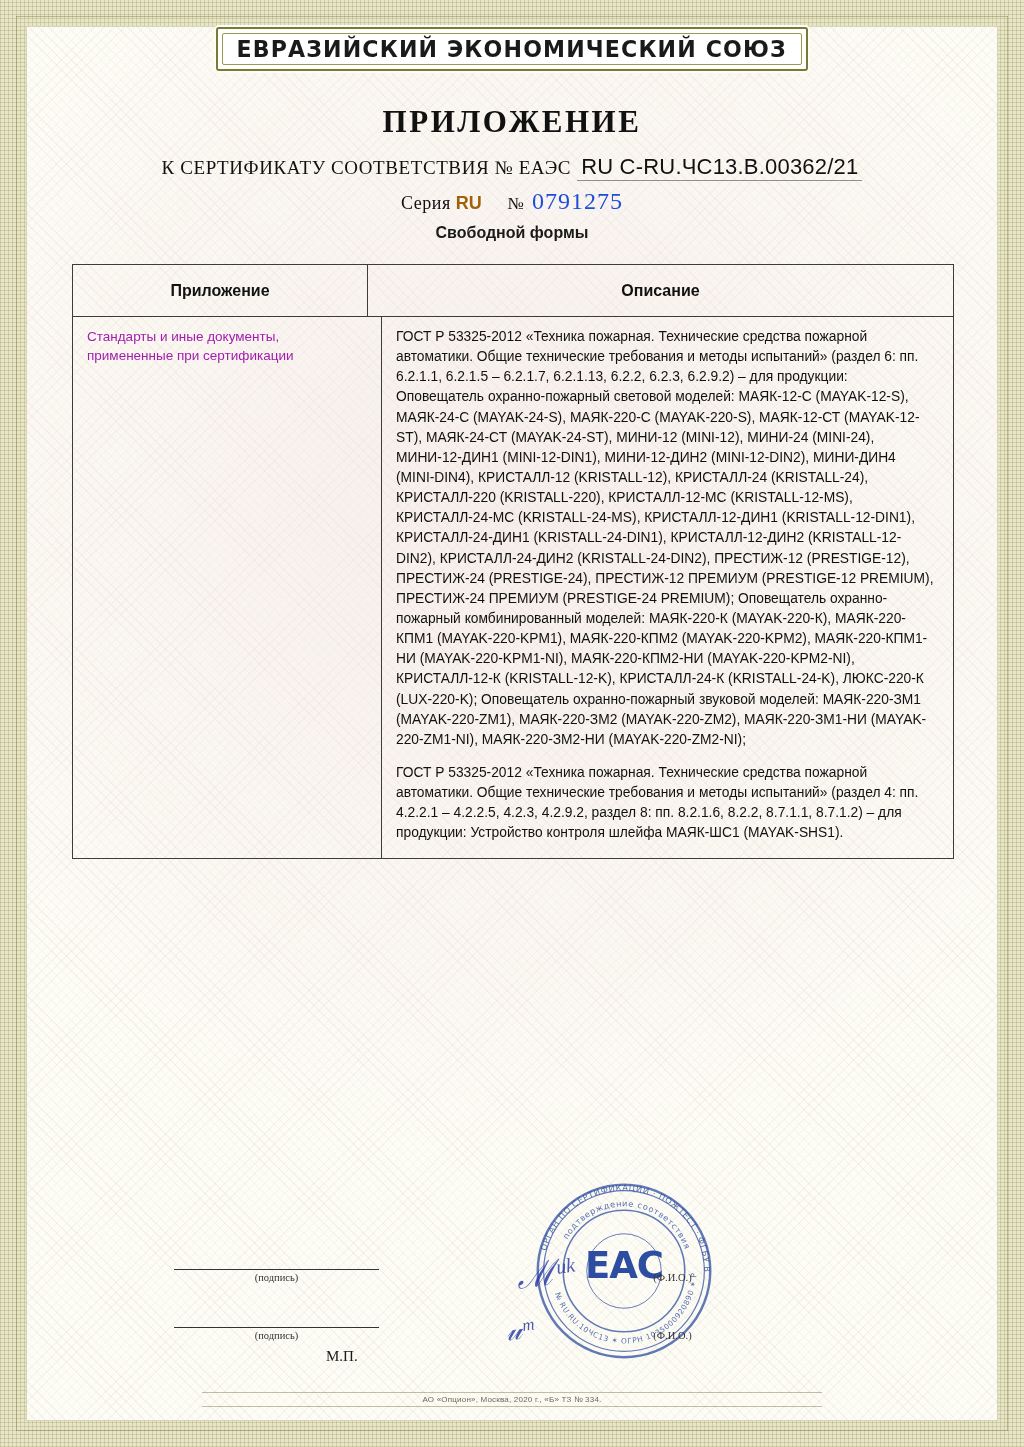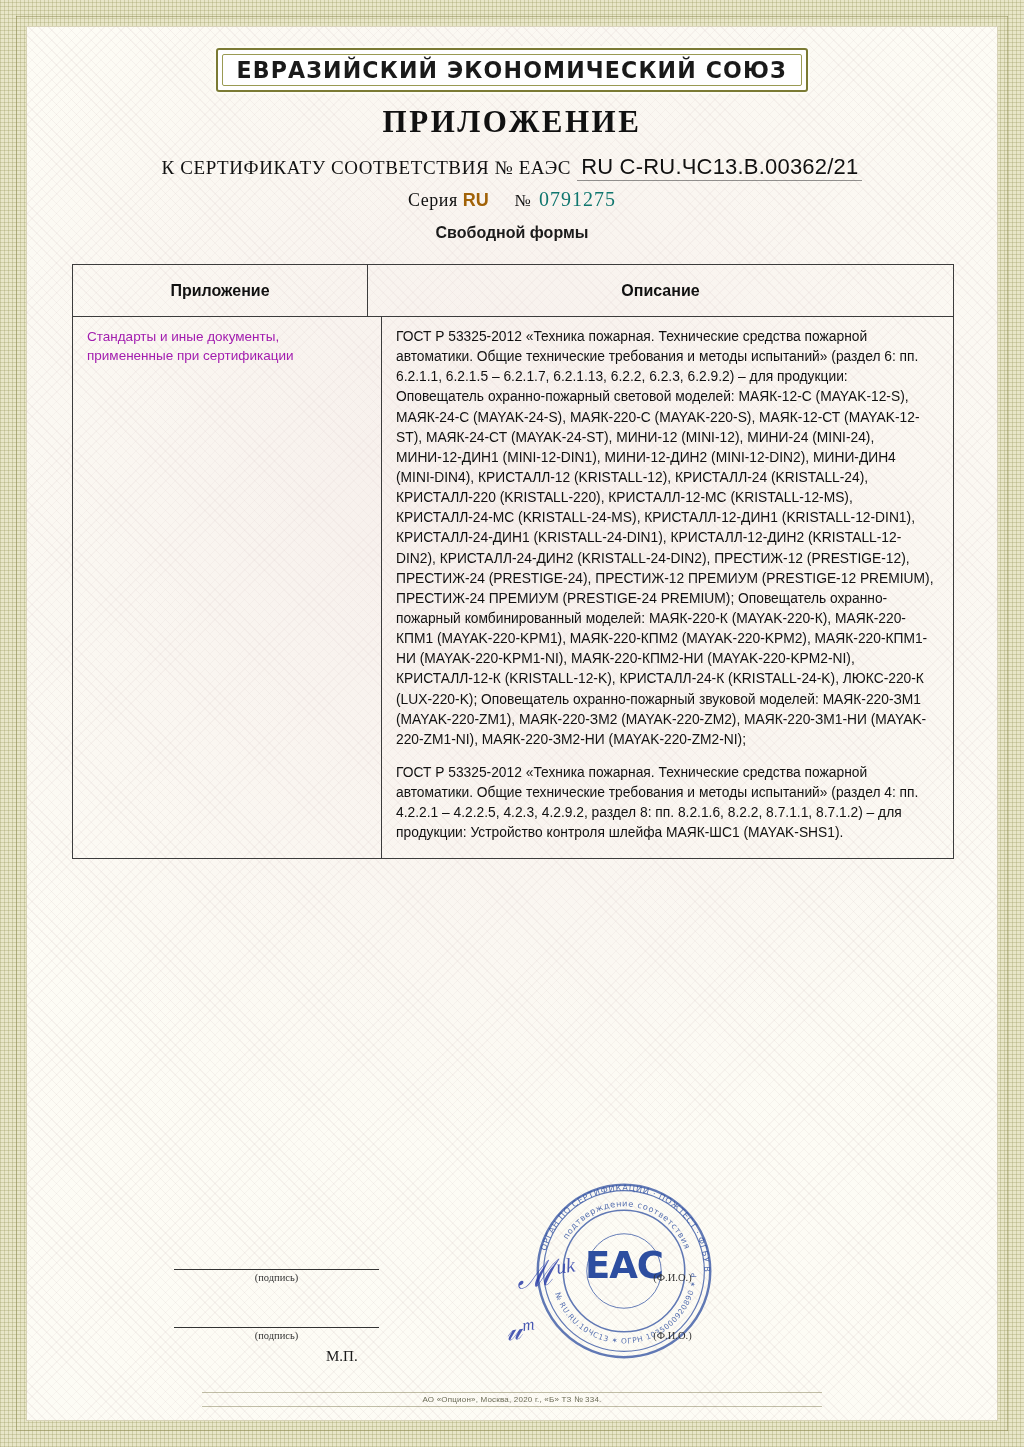--- a/index.html
+++ b/index.html
@@ -56,21 +56,21 @@
   .content {
     position: absolute;
     left: 26px; top: 26px; right: 26px; bottom: 26px;
   }
 
   
   .banner {
     position: absolute;
     left: 50%;
     transform: translateX(-50%);
-    top: 22px;
+    top: 1px;
     width: 588px;
     height: 40px;
     background: #ffffff;
     border: 2px solid #7b7a34;
     border-radius: 3px;
     box-shadow: 0 0 0 2px #fdfcf5;
     display: flex;
     align-items: center;
     justify-content: center;
   }
@@ -133,23 +133,23 @@
   .series-label { letter-spacing: 0.5px; }
   .series-ru {
     color: #a16207;
     font-family: "Liberation Sans", sans-serif;
     font-weight: bold;
     font-size: 18px;
     margin-left: 5px;
   }
   .num-sign { margin-left: 26px; font-size: 17px; }
   .blank-number {
-    color: #0f766e;
-    font-family: "Liberation Serif", serif;
-    font-size: 20px;
+    color: #1d4ed8;
+    font-family: "Liberation Serif", serif;
+    font-size: 24px;
     letter-spacing: 1px;
     margin-left: 8px;
   }
   .form-type {
     position: absolute;
     top: 198px;
     left: 0; right: 0;
     text-align: center;
     font-family: "Liberation Sans", sans-serif;
     font-weight: bold;

